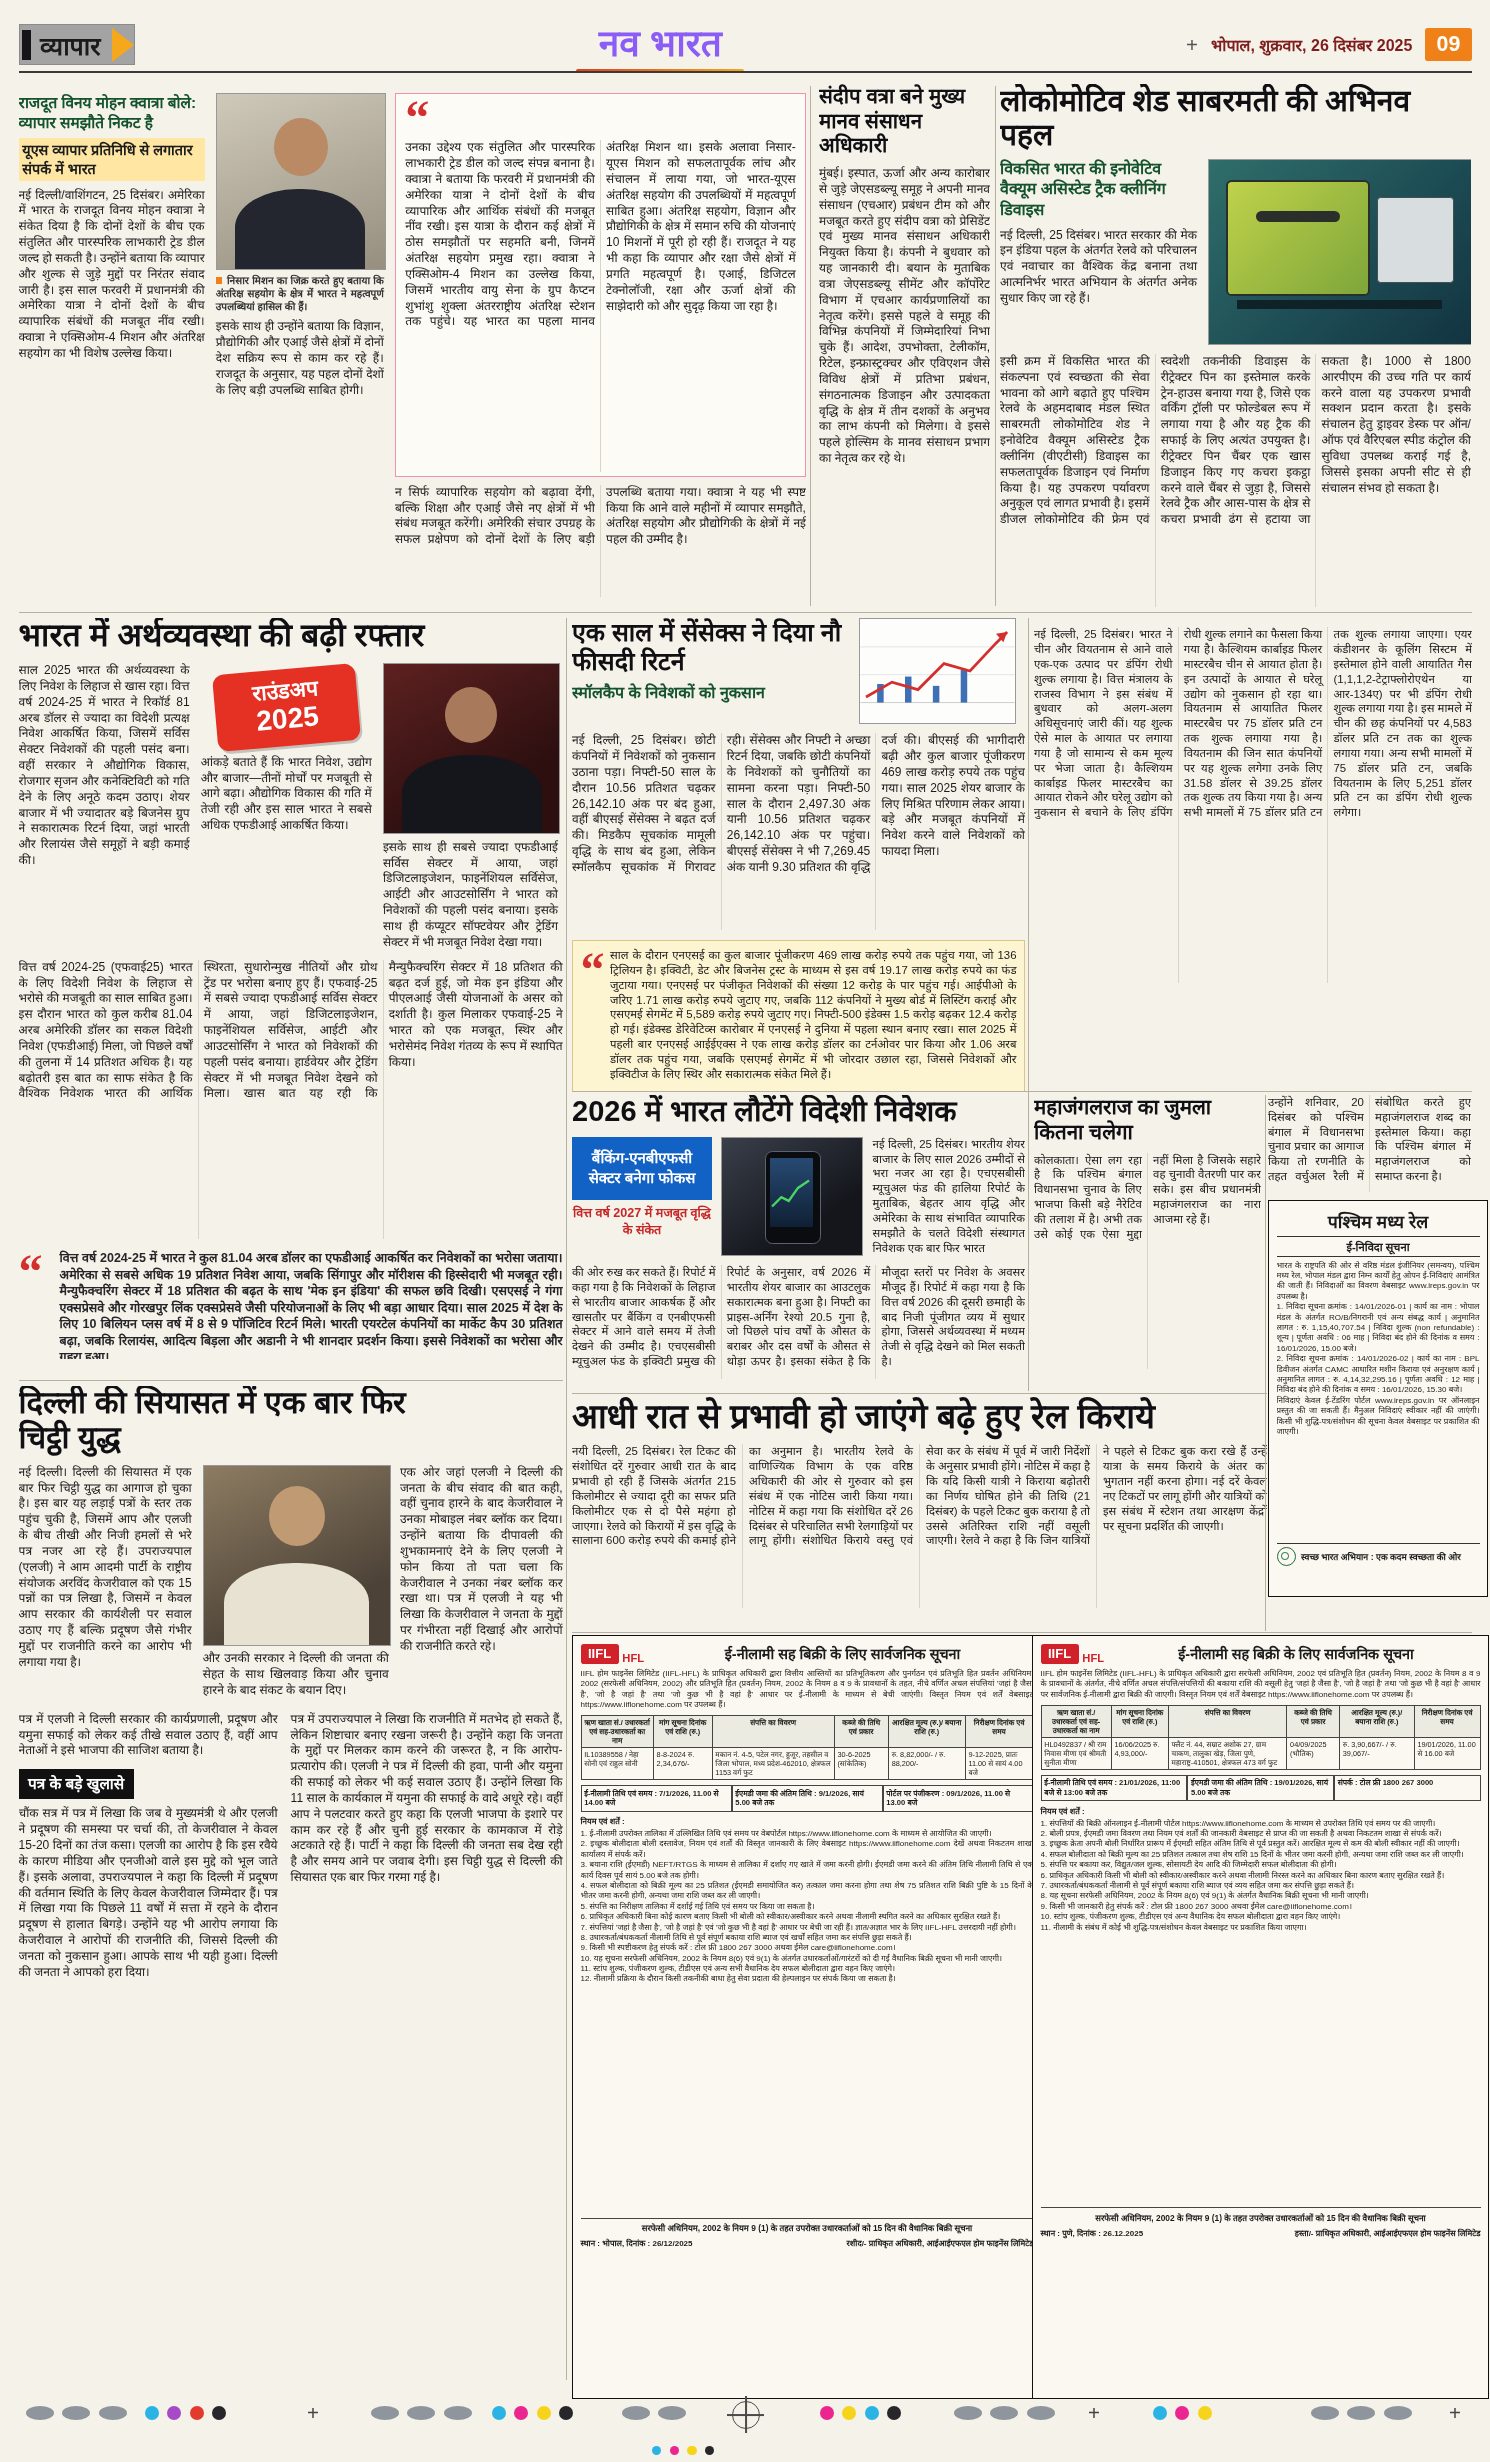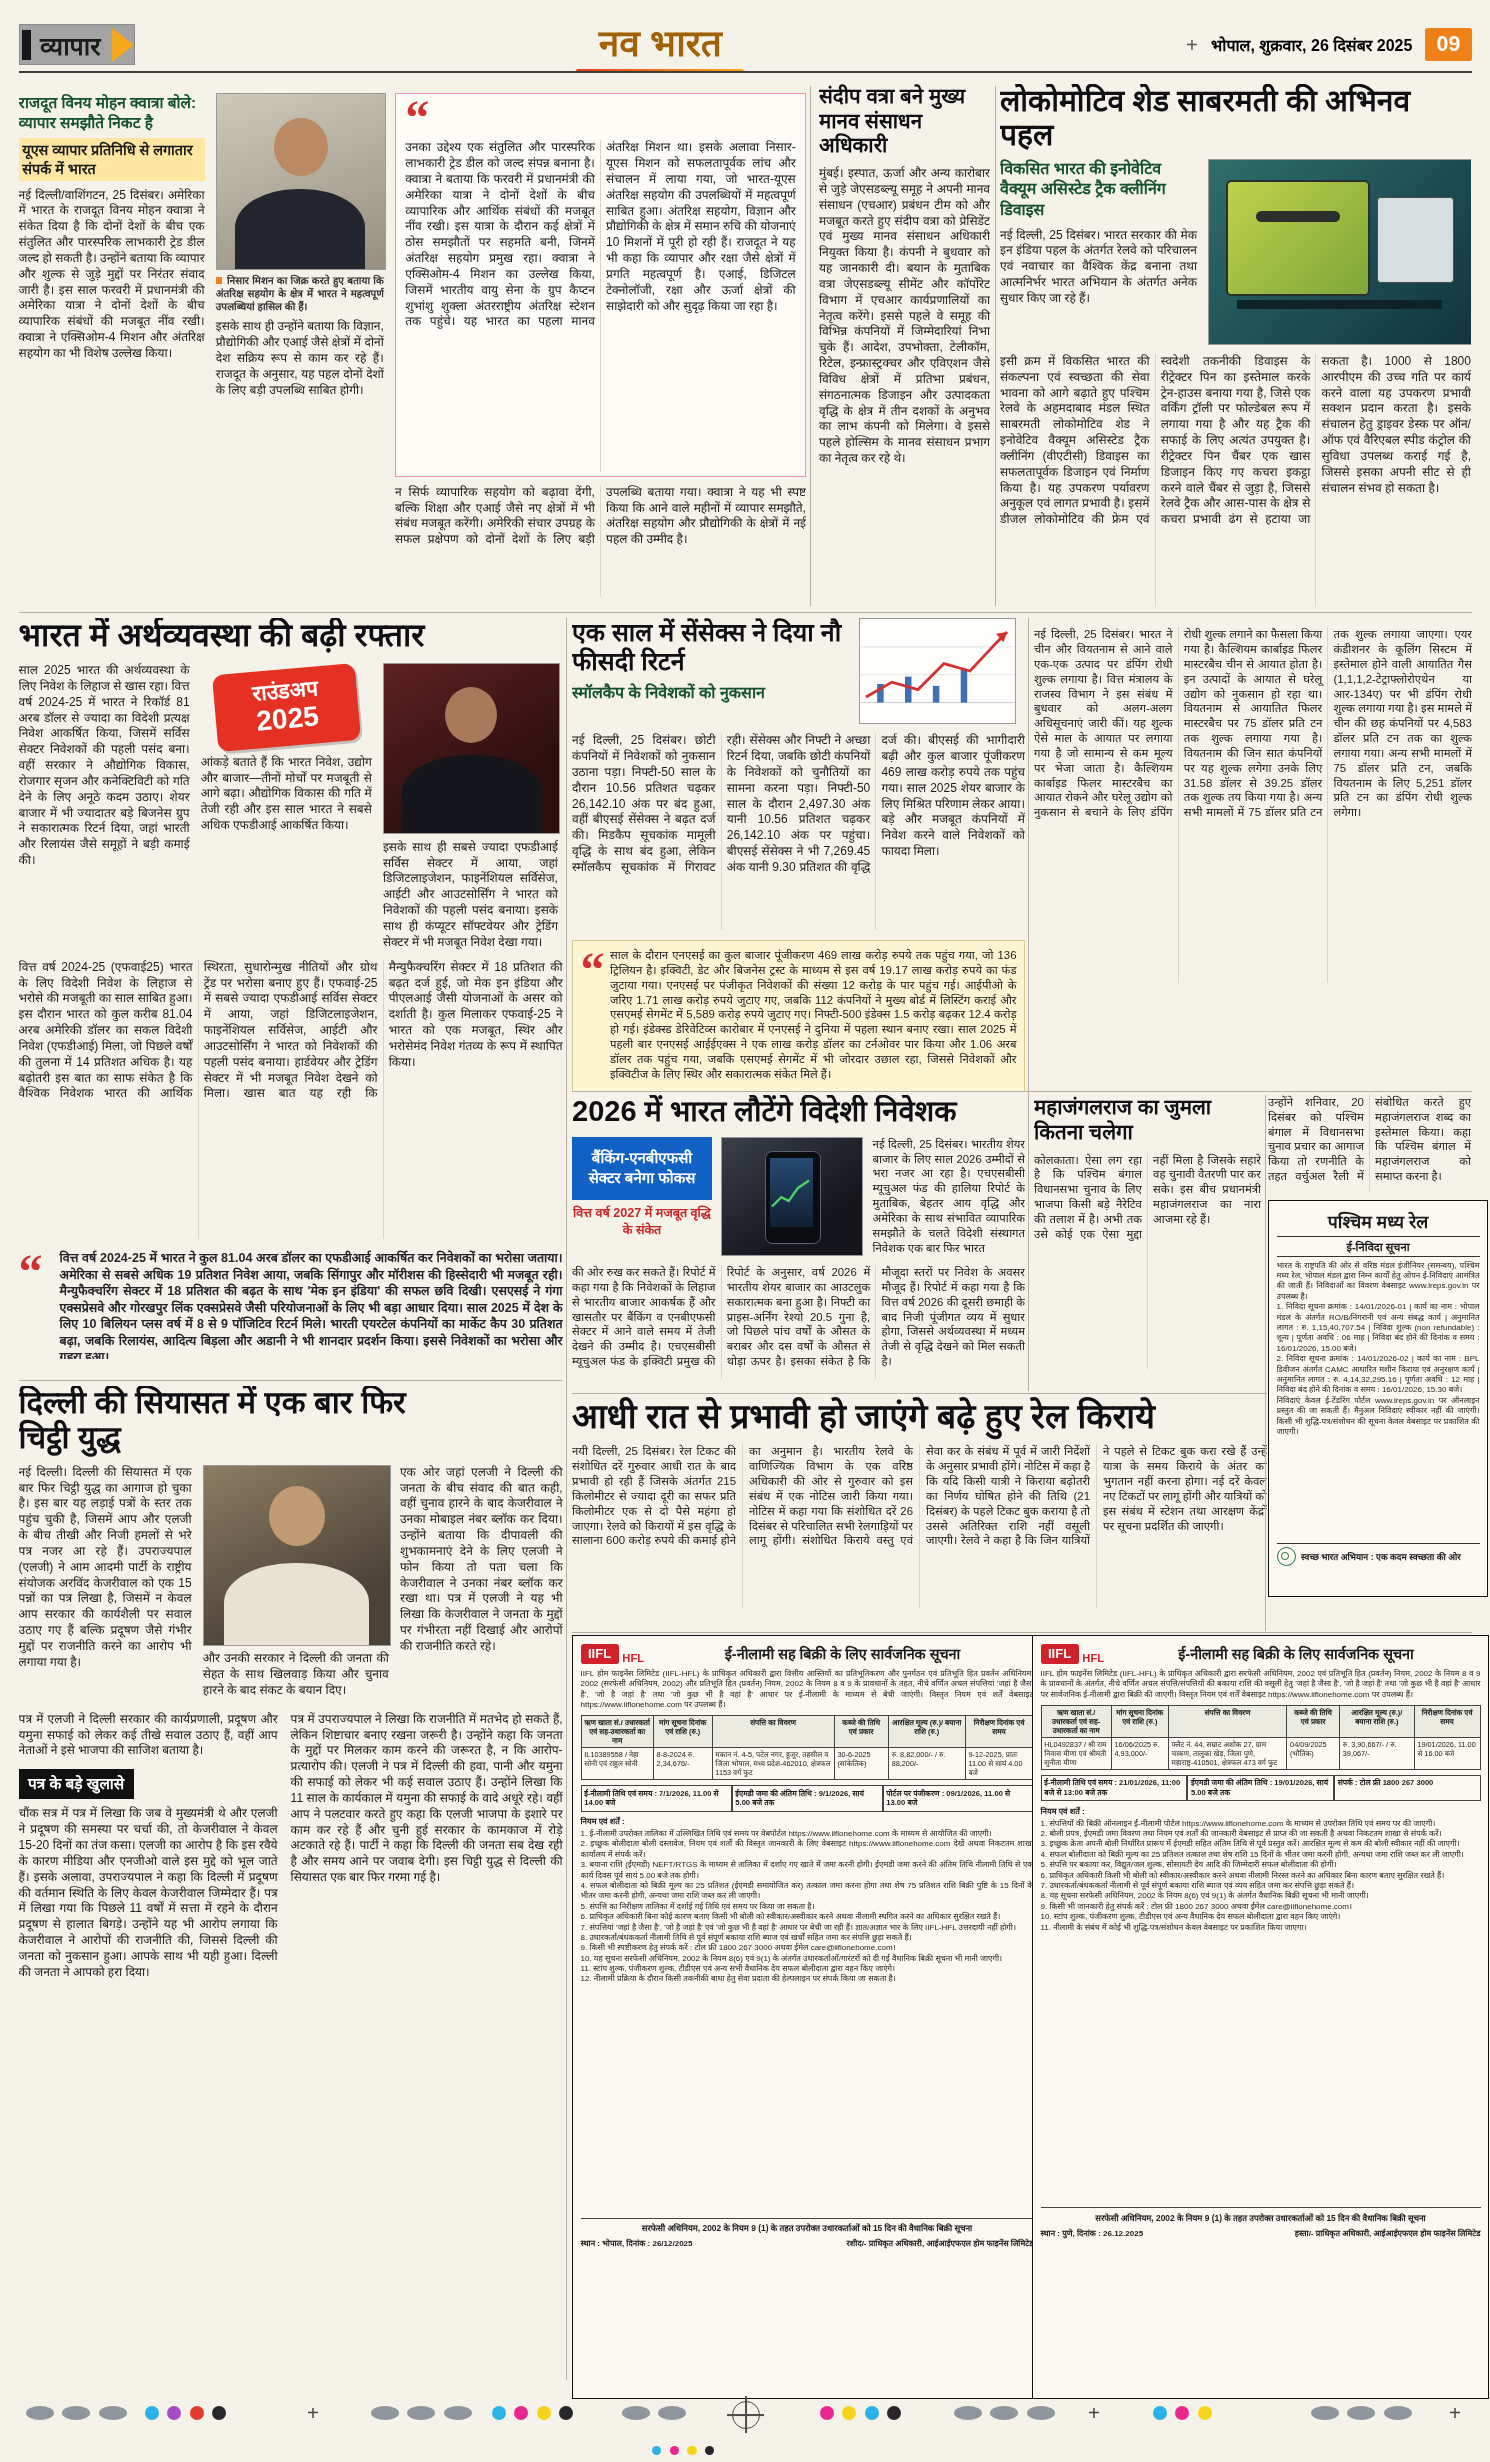--- a/index.html
+++ b/index.html
@@ -18,24 +18,24 @@
   .h-md{font-size:25px;font-weight:800;line-height:1.15;color:#101014;}
   .h-sm{font-size:20.5px;font-weight:800;line-height:1.2;color:#101014;}
   .rule-h{position:absolute;height:0.9px;background:#b6b0a1;}
   .rule-v{position:absolute;width:0.9px;background:#b6b0a1;}
   
   .hdr{left:18.6px;top:20.5px;width:1453px;height:48px;display:flex;align-items:center;gap:13px;}
   .sect{display:flex;align-items:center;border:0.9px solid #8b8b8b;padding:2.8px 0 2.8px 2.8px;background:#a3a3a3;justify-content:space-between;}
   .sect .bar{width:8.4px;height:30px;background:#15151a;margin-right:9.3px;}
   .sect .nm{font-size:25px;font-weight:800;padding-right:11.2px;}
   .sect .arw{width:0;height:0;border-top:17.7px solid transparent;border-bottom:17.7px solid transparent;border-left:22.4px solid #f5a81c;}
-  .mast{flex:1;text-align:center;font-size:37px;font-weight:800;color:#a16207;position:relative;}
+  .mast{flex:1;text-align:center;font-size:37px;font-weight:800;color:#8b5cf6;position:relative;}
   .mast .sw{display:block;margin:1.9px auto 0;width:168px;height:3.7px;background:linear-gradient(90deg,#e2401b,#f5a81c);border-radius:1.9px;}
   .plusm{font-size:20.5px;color:#555;font-weight:400;}
-  .dateln{font-size:16px;font-weight:700;color:#000000;}
+  .dateln{font-size:16px;font-weight:700;color:#7f1d1d;}
   .pgno{background:#f08118;color:#fff;font-size:21.4px;font-weight:800;padding:3.7px 11.2px;border-radius:2.8px;}
   .dbl{position:absolute;left:18.6px;top:71px;width:1453px;border-top:2.8px double #3a3a3a;}
   
   .kick1{color:#14532d;font-weight:800;font-size:15.4px;line-height:1.3;}
   .kick2{background:#ffe7a3;font-weight:800;font-size:14.4px;line-height:1.3;padding:2.8px 3.7px;margin-top:4.7px;}
   .fig{position:relative;overflow:hidden;border:0.9px solid #999;}
   .p-head{position:absolute;border-radius:50%;}
   .p-torso{position:absolute;border-radius:48% 48% 0 0;bottom:0;}
   .cap{font-size:10.2px;font-weight:700;color:#333;line-height:1.3;margin-top:3.7px;text-align:justify;}
   .cap::before{content:"";display:inline-block;width:6.5px;height:6.5px;background:#f08118;margin-right:4.7px;}

